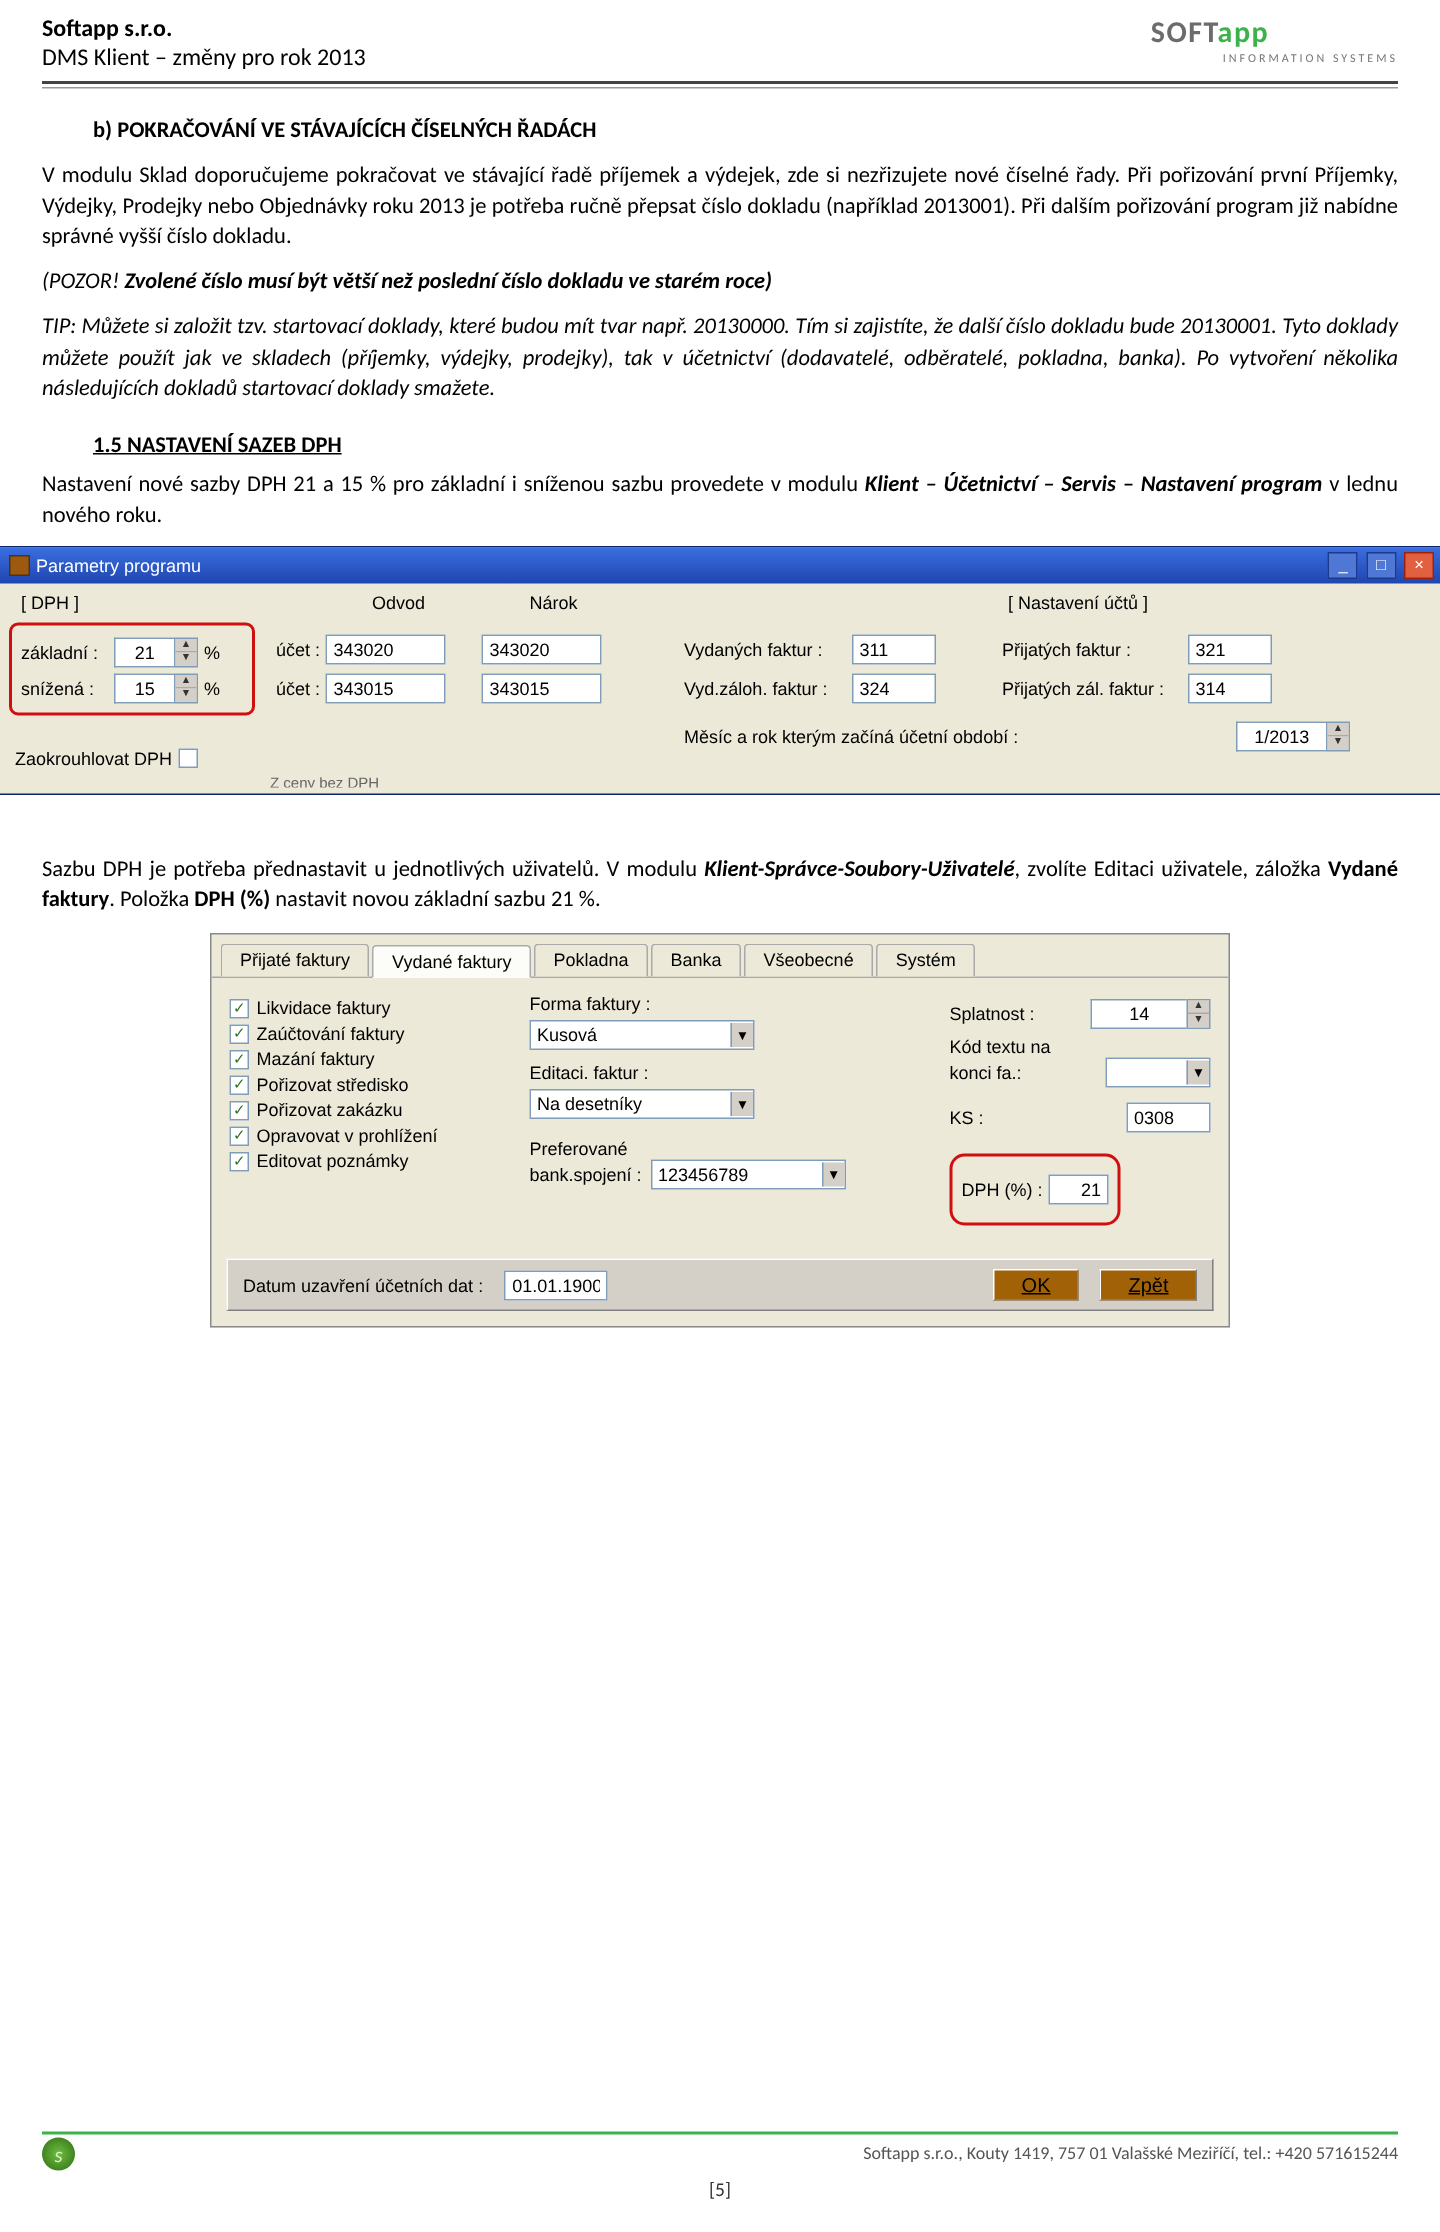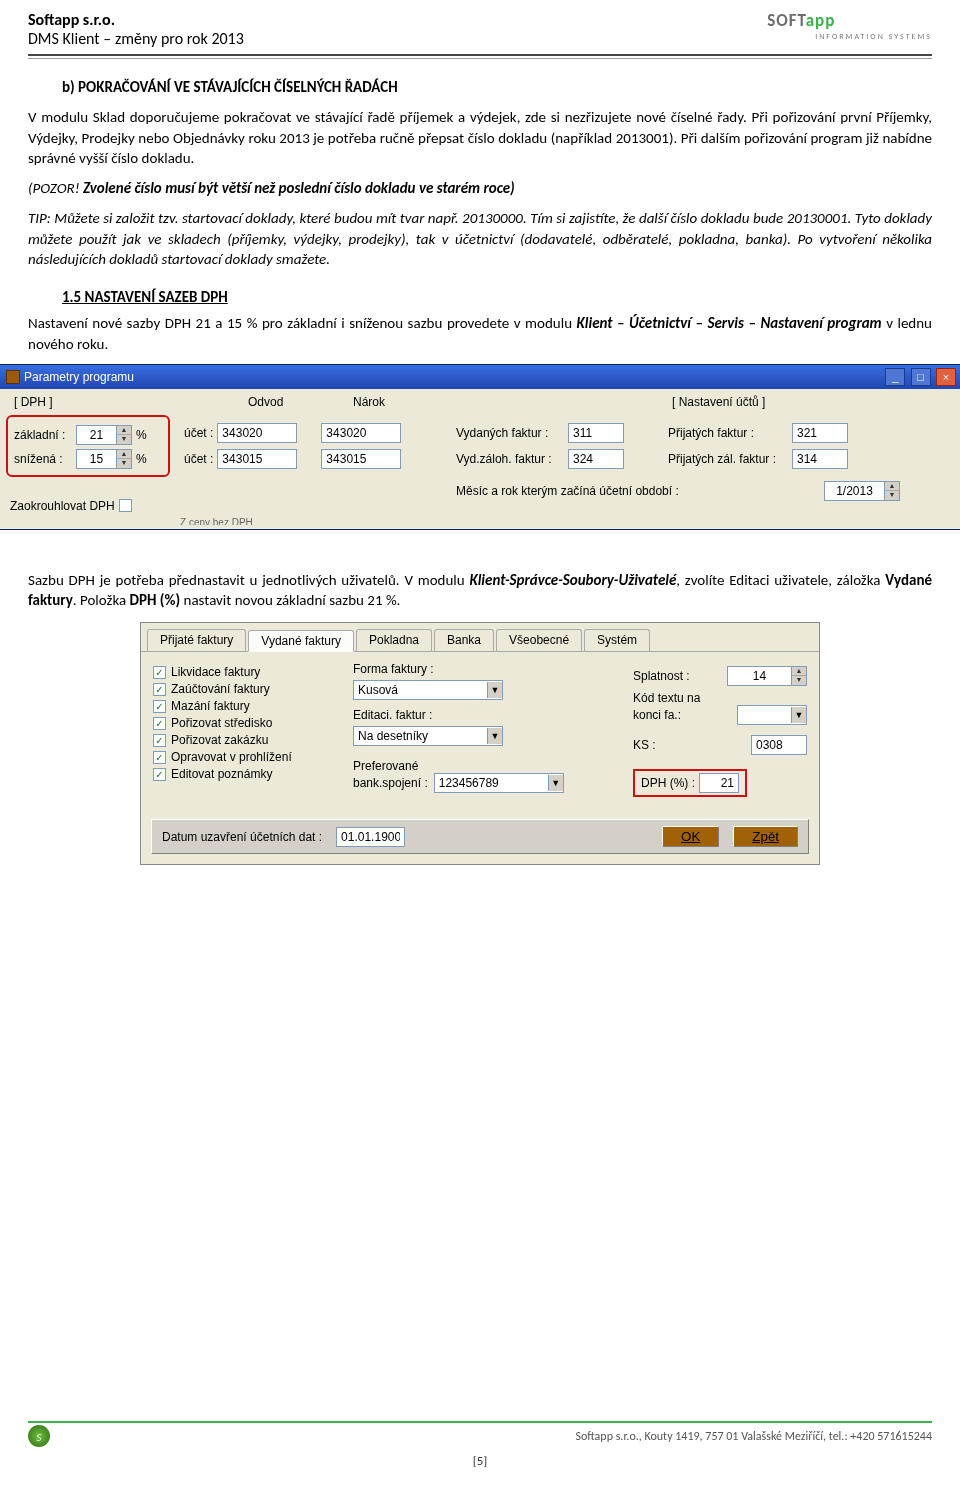--- a/index.html
+++ b/index.html
@@ -13,21 +13,21 @@
     position: relative;
   }
   .page-header {
     padding: 10px 28px 6px 28px;
     display: flex;
     justify-content: space-between;
     align-items: flex-start;
   }
   .page-header .left { font-size: 16px; }
   .page-header .left .company { font-weight: bold; }
-  .logo { font-size: 17px; font-weight: bold; letter-spacing: 1px; }
+  .logo { font-size: 20px; font-weight: bold; letter-spacing: 1px; }
   .logo .g1 { color: #6c6c6c; }
   .logo .g2 { color: #3bb34a; }
   .logo-sub { font-size: 8px; letter-spacing: 2px; color: #777; text-align: right; padding-left: 48px; }
   .hr { height: 2px; background: #444; margin: 0 28px 2px 28px; }
   .hr2 { height: 1px; background: #999; margin: 0 28px 18px 28px; }
 
   .content { padding: 0 28px; line-height: 1.35; }
   .content p { margin: 6px 0 10px 0; text-align: justify; }
   .content .list-b { margin: 6px 0 10px 34px; text-align: justify; }
   .b { font-weight: bold; }
@@ -88,21 +88,21 @@
     padding: 3px 12px; background: #ece9d8; margin-right: 2px;
     border-radius: 3px 3px 0 0; cursor: pointer; position: relative;
   }
   .tab.active { background: #fcfcf8; font-weight: normal; top: 1px; border-bottom: 1px solid #fcfcf8; }
   .tabpanel { padding: 10px 12px; display: flex; gap: 30px; position: relative; }
   .col { flex: 1; }
   .check-row { display: flex; align-items: center; gap: 5px; margin: 3px 0; }
   .check-row .box { width: 13px; height: 13px; border: 1px solid #7f9db9; background: #fff; display: inline-flex; align-items: center; justify-content: center; font-size: 10px; color: #2a6f2a; }
   .sel { background: #fff; border: 1px solid #7f9db9; height: 20px; padding: 1px 4px; display: inline-flex; align-items: center; justify-content: space-between; width: 150px; }
   .sel .arrow { width: 15px; height: 16px; background: #d4d0c8; border-left: 1px solid #7f9db9; text-align: center; font-size: 9px; line-height: 16px; margin-right: -4px; }
-  .red-round { border: 2px solid #d01010; border-radius: 0; padding: 2px 6px; display: inline-flex; align-items: center; gap: 4px; }
+  .red-round { border: 2px solid #d01010; border-radius: 10px; padding: 12px 6px; display: inline-flex; align-items: center; gap: 4px; }
   .grey-bar { background: #d4d0c8; border-top: 1px solid #fff; border-left: 1px solid #fff; border-right: 1px solid #808080; border-bottom: 1px solid #808080; padding: 6px 10px; margin: 8px 10px 10px 10px; display: flex; align-items: center; gap: 14px; }
   .btn3d { background: #a16207; border: 1px solid #808080; border-top-color: #fff; border-left-color: #fff; padding: 2px 18px; cursor: pointer; }
 
   
   .footer {
     position: absolute;
     bottom: 20px; left: 0; right: 0;
     padding: 0 28px;
   }
   .footer-line { border-top: 2px solid #3bb34a; margin-bottom: 2px; }

